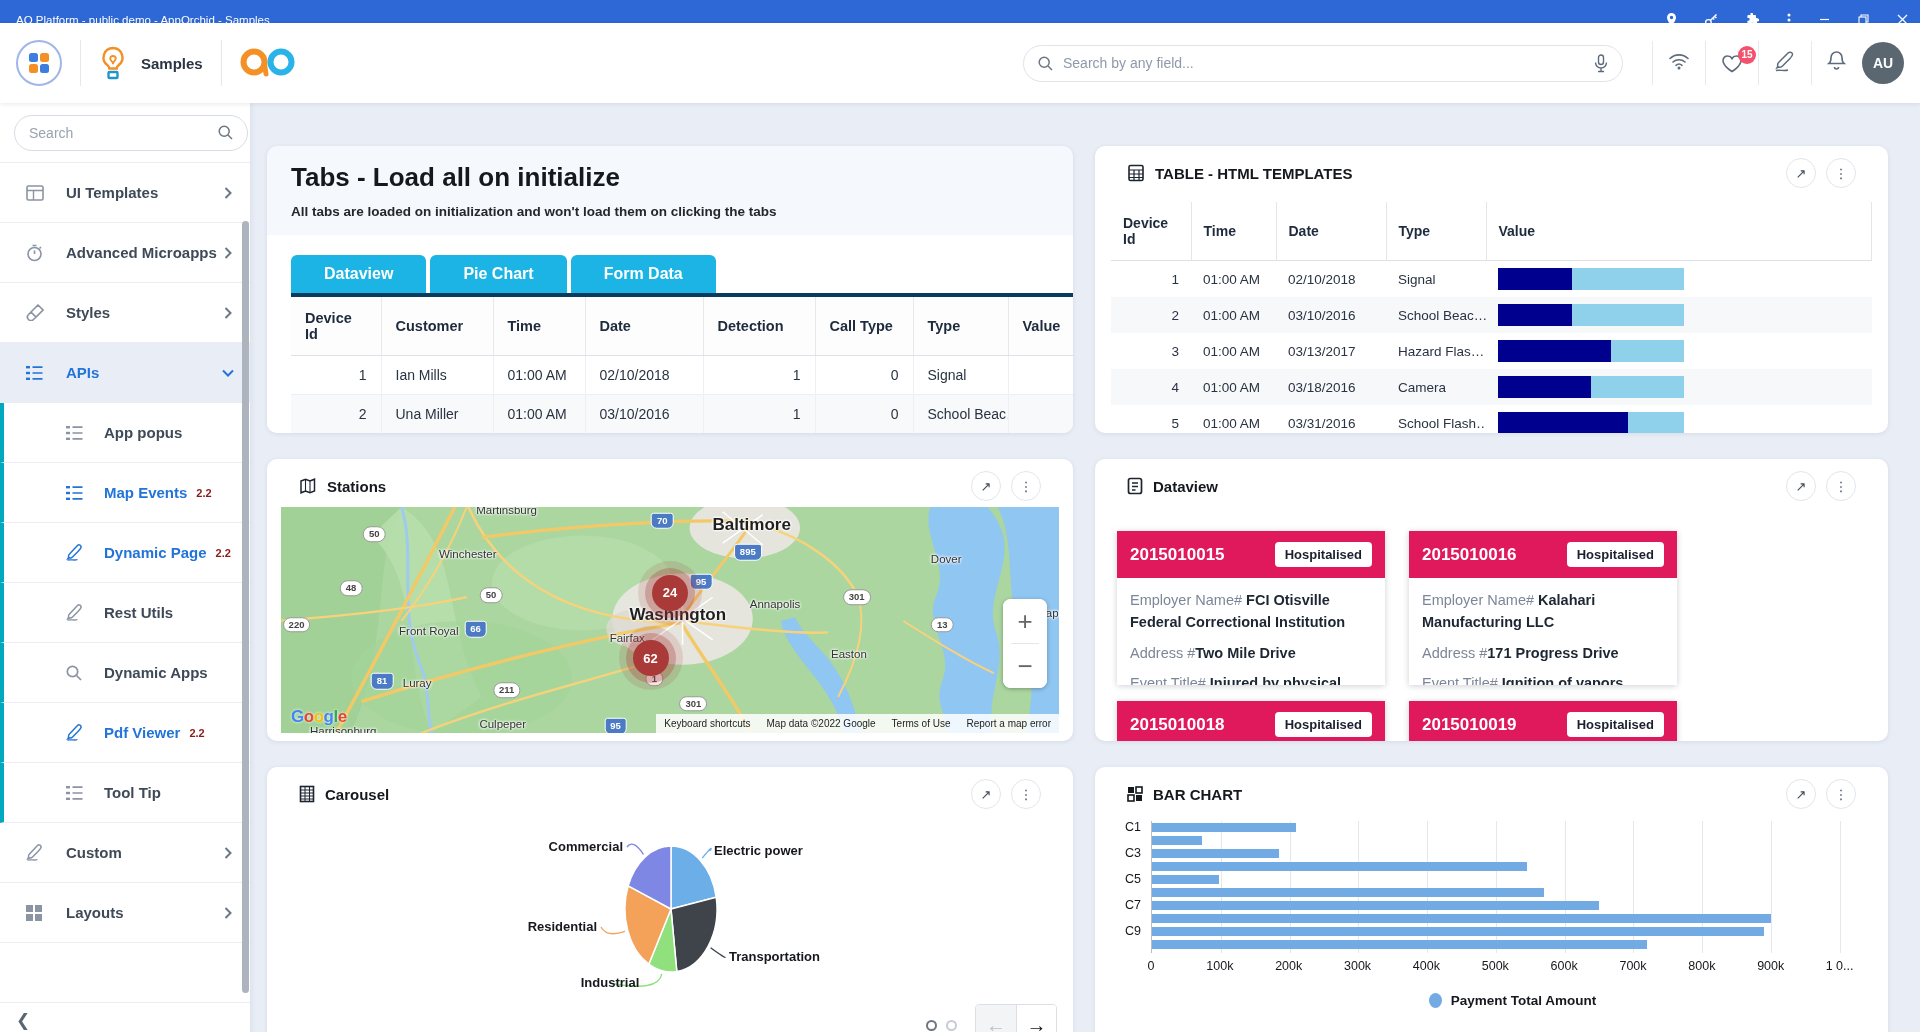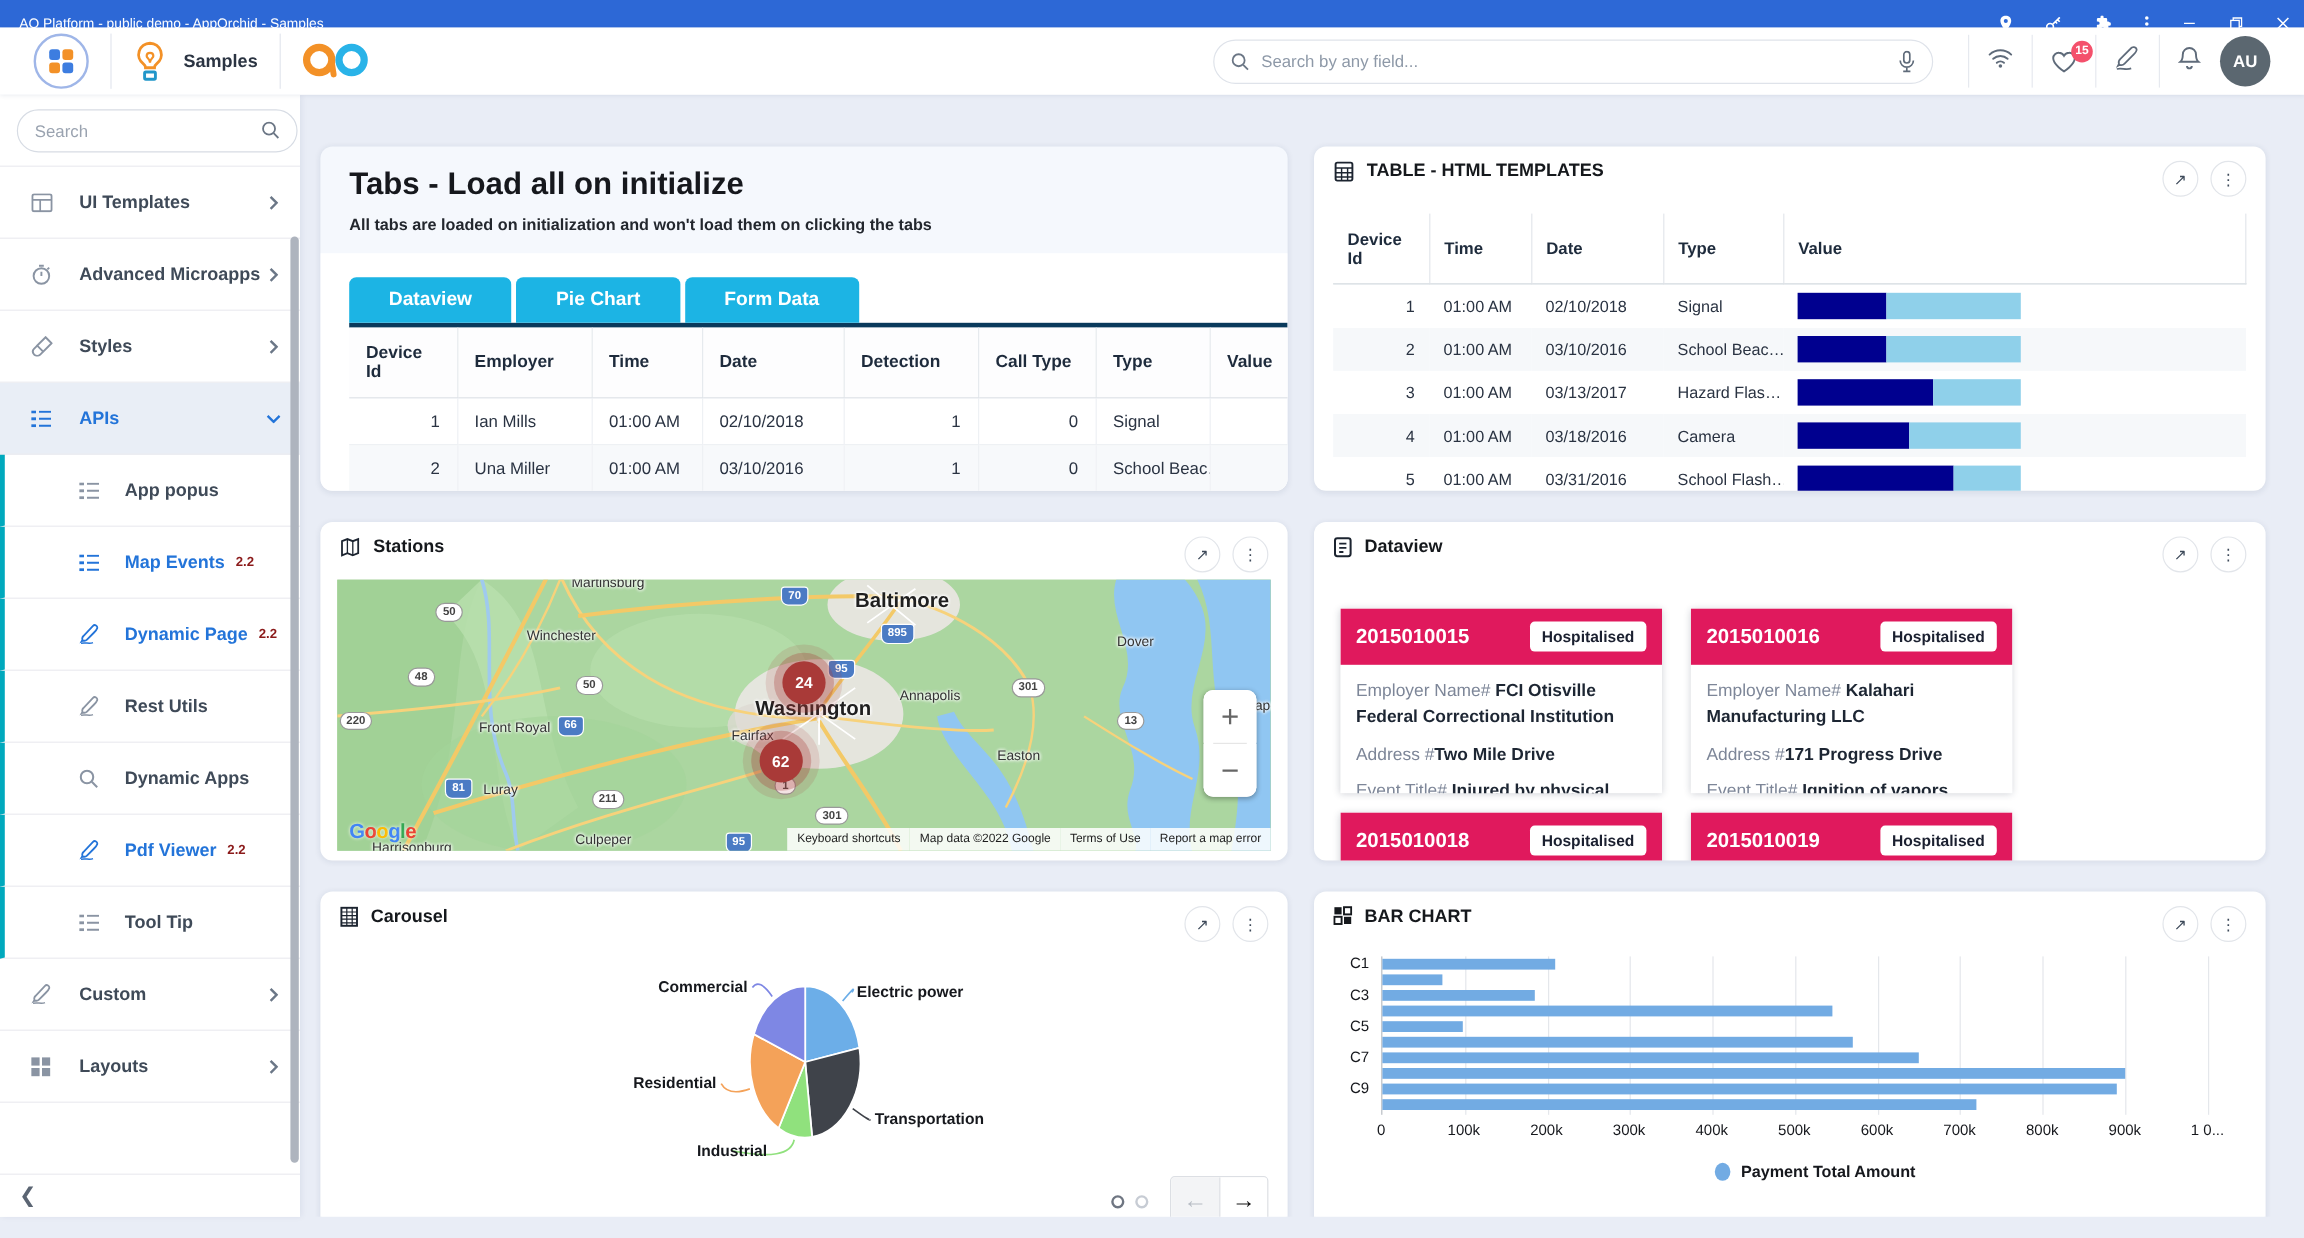--- a/index.html
+++ b/index.html
@@ -7,21 +7,21 @@
   font-family:"Liberation Sans", sans-serif; }
 
 
 .titlebar { height:23px; background:#2d68d6; color:#fff; display:flex; align-items:center;
   padding:16px 12px 0 16px; font-size:11.5px; }
 .tb-right { margin-left:auto; display:flex; align-items:center; gap:28px; }
 .tb-ico { display:flex; align-items:center; color:#fff; font-size:12px; }
 .tb-ico svg { display:block; }
 
 
-.header { height:56px; background:#fff; display:flex; align-items:center; padding:0 28px;
+.header { height:80px; background:#fff; display:flex; align-items:center; padding:0 16px;
   box-shadow:0 1px 4px rgba(20,40,80,.10); position:relative; z-index:6; }
 .logo-circle { width:46px; height:46px; border-radius:50%; border:2px solid #9fb6e8;
   display:flex; align-items:center; justify-content:center; }
 .hdr-div { width:1px; height:46px; background:#e3e7ee; margin:0 18px; }
 .bulb-wrap { display:flex; align-items:center; gap:14px; }
 .app-name { font-size:15px; font-weight:600; color:#2b3442; }
 .search-pill { margin-left:auto; width:600px; height:37px; border:1px solid #dfe3ea;
   border-radius:19px; display:flex; align-items:center; padding:0 14px; gap:10px; background:#fff; }
 .search-pill input { border:none; outline:none; flex:1; font-size:14px; color:#495261;
   font-family:"Liberation Sans",sans-serif; }
@@ -62,21 +62,21 @@
 .collapse-row { position:absolute; bottom:0; left:0; right:0; height:36px; background:#fff;
   border-top:1px solid #ececf1; display:flex; align-items:center; padding-left:16px;
   color:#5b6573; font-size:17px; }
 .scroll-thumb { position:absolute; right:1px; top:118px; width:7px; height:772px;
   background:#aeb4be; border-radius:4px; }
 
 .content { flex:1; display:grid; grid-template-columns:806px 793px;
   grid-template-rows:287px 282px 291px; gap:26px 22px; padding:11px 16px 0 17px; overflow:hidden;margin-top:32px; }
 .panel { background:#fff; border-radius:10px; box-shadow:0 1px 5px rgba(25,39,80,.09);
   overflow:hidden; position:relative; }
-.phead { display:flex; align-items:flex-start; padding:12px 16px; }
+.phead { display:flex; align-items:center; padding:12px 32px; }
 .ptitle { font-weight:bold; font-size:15px; color:#15181c; margin-left:10px; }
 .pactions { margin-left:auto; display:flex; gap:10px; }
 .pbtn { width:30px; height:30px; border-radius:50%; border:1px solid #e2e5ea; background:#fff;
   display:flex; align-items:center; justify-content:center; color:#3e4a5a; font-size:13px; cursor:pointer; }
 .picon { display:flex; color:#1c2430; }
 
 
 #panel-tabs { background:#f5f8fd; }
 .tabs-head { padding:16px 24px 4px; }
 .tabs-title { font-size:26px; font-weight:bold; color:#16181d; }
@@ -479,21 +479,21 @@
         <div class="tab-row" id="tab-row">
             <div class="tab">Dataview</div>
             <div class="tab">Pie Chart</div>
             <div class="tab">Form Data</div>
           </div>
         <div class="tab-underline"></div>
         <table class="ttable">
           <thead>
               <tr id="ttable-head">
                 <th style="width:90px" class="">Device Id</th>
-                <th style="width:112px" class="">Employer</th>
+                <th style="width:112px" class="">Customer</th>
                 <th style="width:92px" class="">Time</th>
                 <th style="width:118px" class="">Date</th>
                 <th style="width:112px" class="num">Detection</th>
                 <th style="width:98px" class="num">Call Type</th>
                 <th style="width:95px" class="">Type</th>
                 <th style="width:143px" class="">Value</th>
               </tr>
             </thead>
           <tbody id="ttable-body">
               <tr class="">

